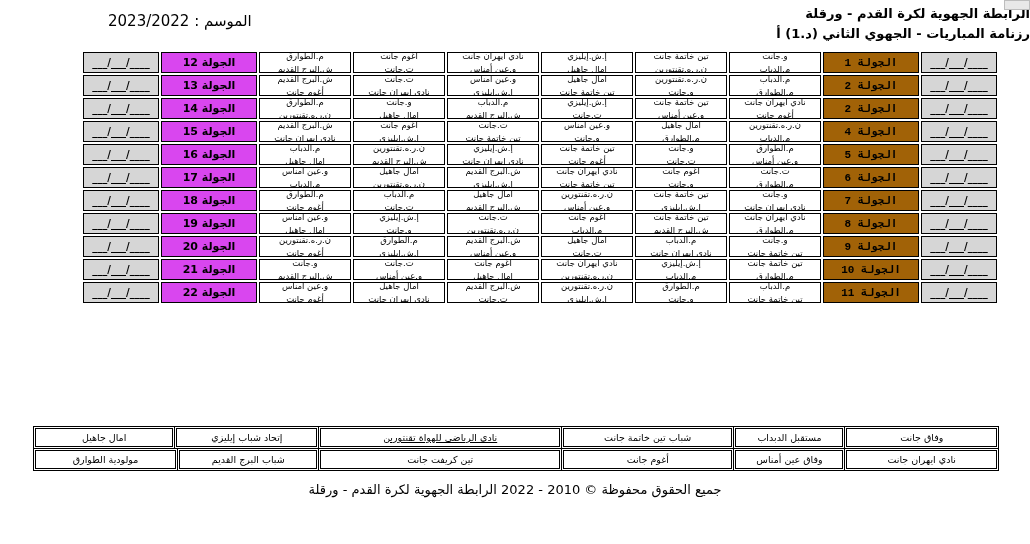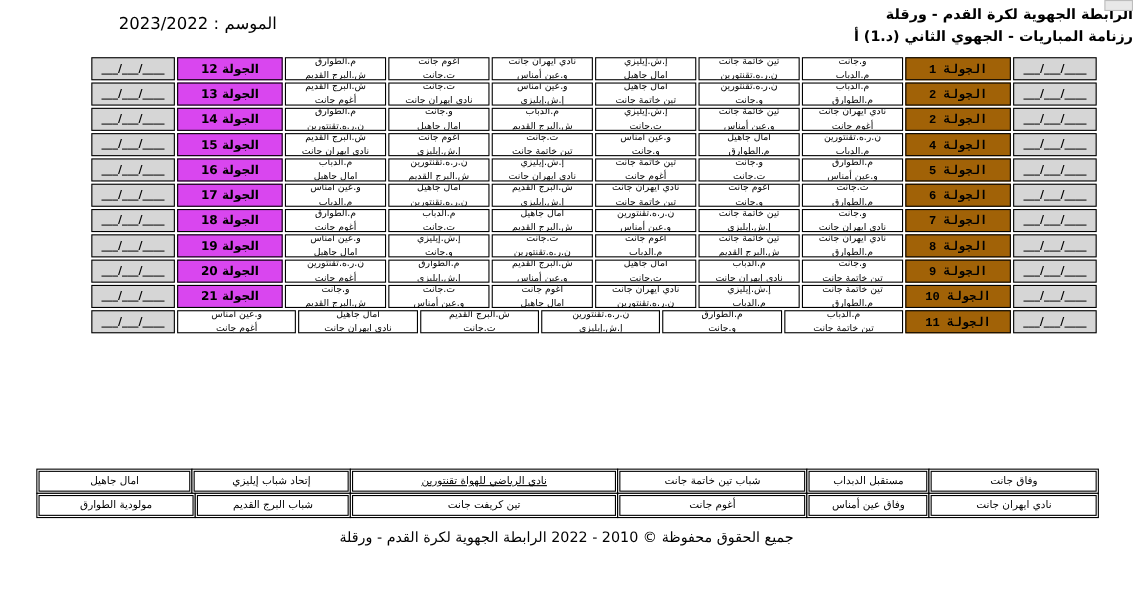--- a/index.html
+++ b/index.html
@@ -337,20 +337,21 @@
       </div>
       <div class="cell match-cell">
         <span>تين خاتمة جانت</span>
         <span>م.الطوارق</span>
       </div>
       <div class="cell round-cell round-right">الجولة 10</div>
       <div class="cell date-cell">___/___/____</div>
     </div>
     <div class="frow">
       <div class="cell date-cell">___/___/____</div>
+      <div class="cell round-cell round-left">الجولة 22</div>
       <div class="cell match-cell">
         <span>و.عين أمناس</span>
         <span>أغوم جانت</span>
       </div>
       <div class="cell match-cell">
         <span>امال جاهيل</span>
         <span>نادي ايهران جانت</span>
       </div>
       <div class="cell match-cell">
         <span>ش.البرج القديم</span>

